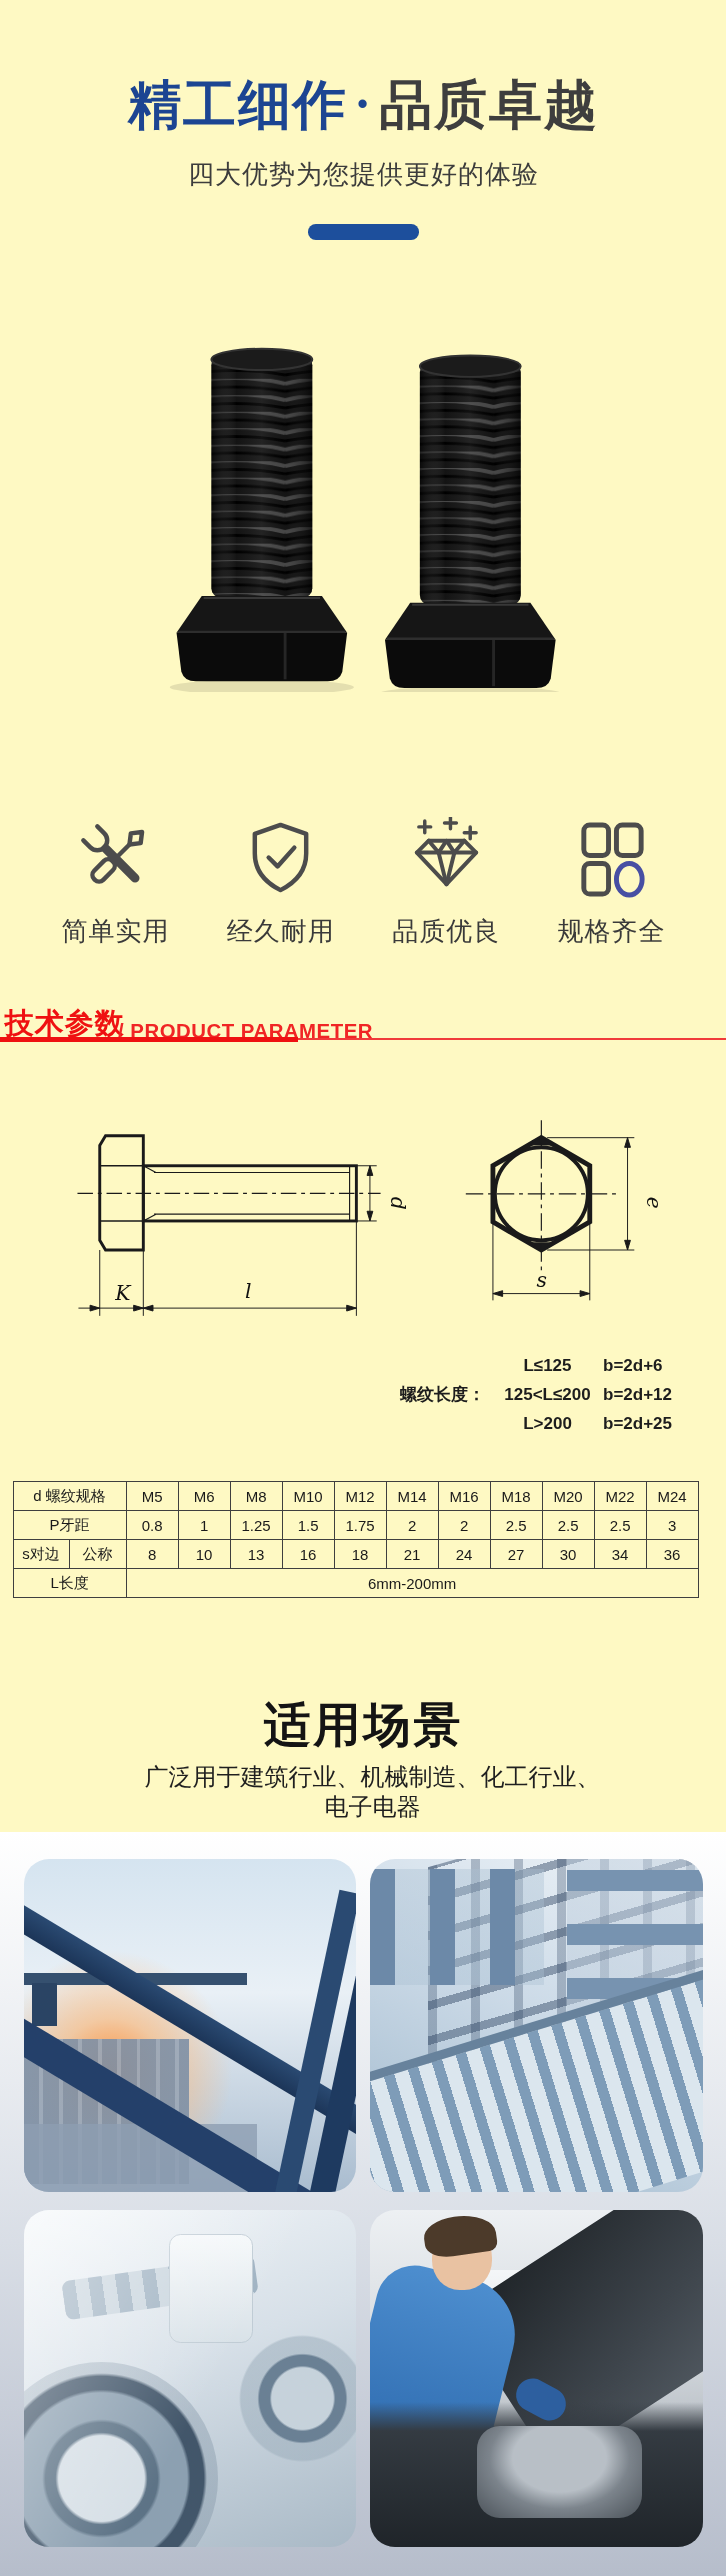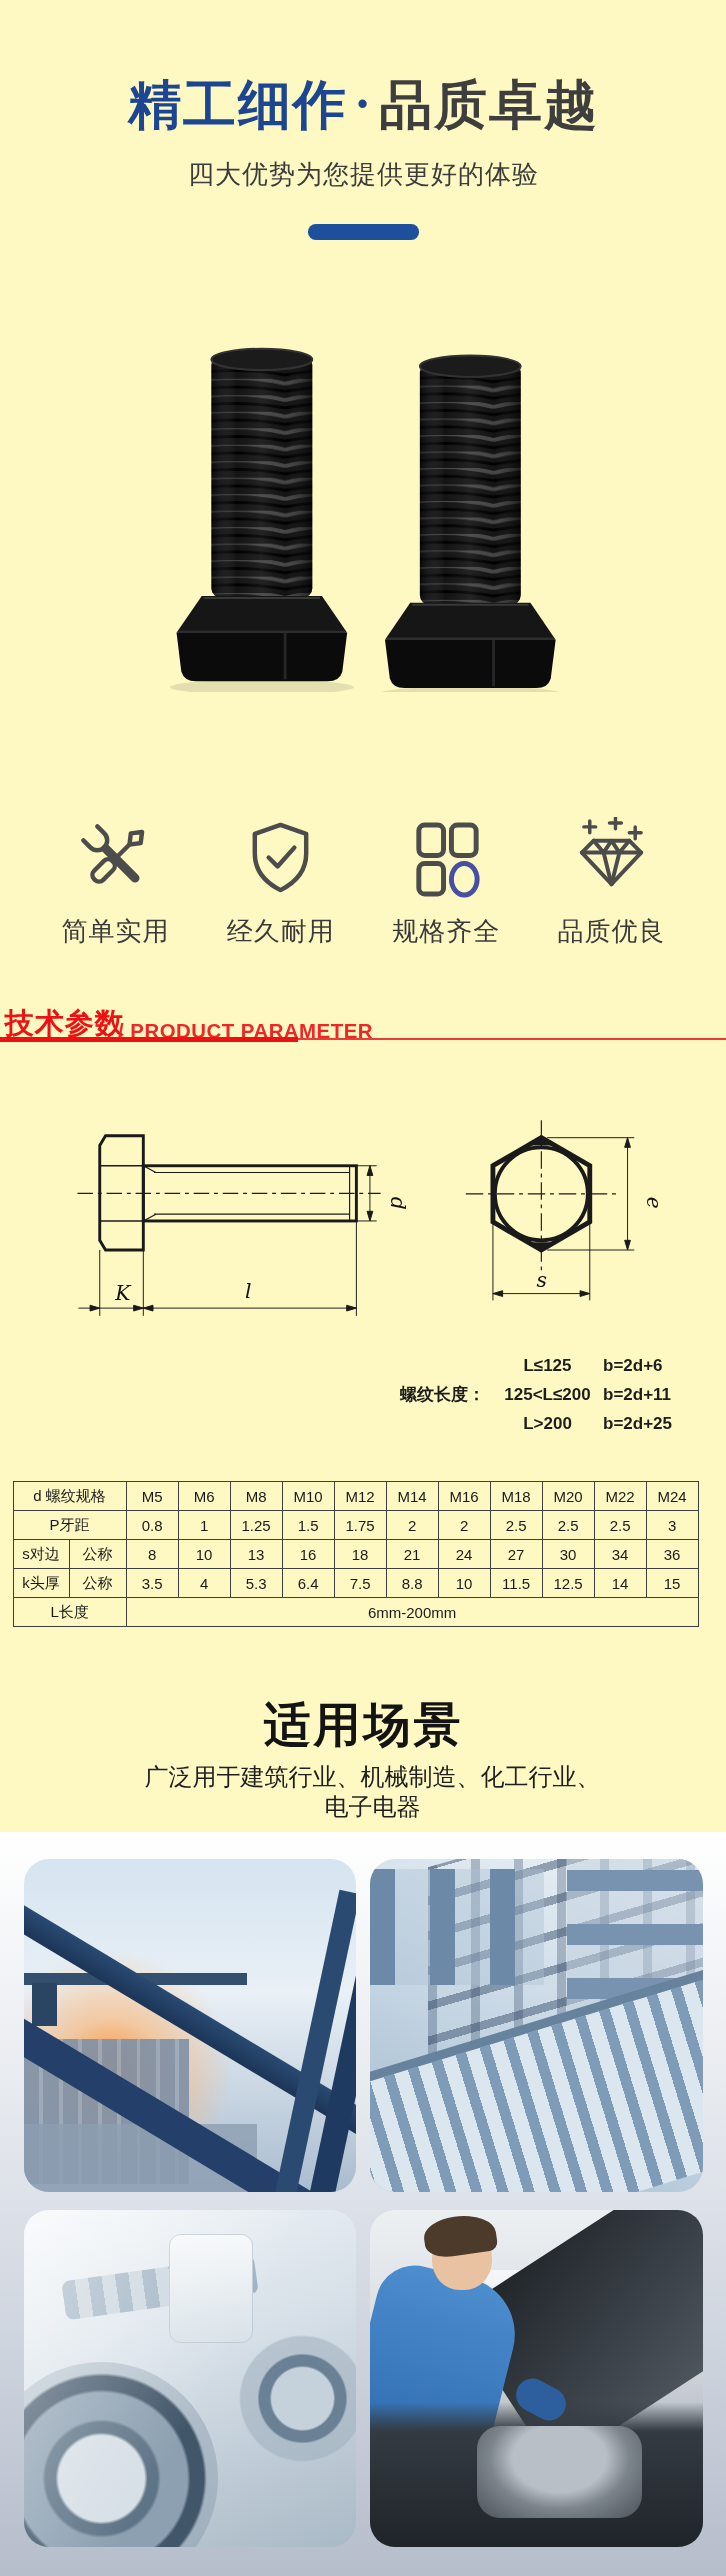--- a/index.html
+++ b/index.html
@@ -170,40 +170,40 @@
       <div class="flabel">简单实用</div>
     </div>
     <div class="feature">
       <svg width="83" height="83" viewBox="0 0 84 84" fill="none" stroke="#4c4c4c" stroke-width="4.5" stroke-linecap="round" stroke-linejoin="round">
         <path d="M42,8 L68,17 V37 C68,56 56,67 42,74 C28,67 16,56 16,37 V17 Z"></path>
         <polyline points="30,41 39,50 56,31"></polyline>
       </svg>
       <div class="flabel">经久耐用</div>
     </div>
     <div class="feature">
-      <svg width="83" height="83" viewBox="0 0 84 84" fill="none" stroke="#4c4c4c" stroke-width="5" stroke-linecap="round" stroke-linejoin="round">
-        <rect x="14" y="8" width="25" height="31" rx="6"></rect>
-        <rect x="47" y="8" width="25" height="31" rx="6"></rect>
-        <rect x="14" y="47" width="25" height="31" rx="6"></rect>
-        <ellipse cx="60" cy="63" rx="13" ry="16" stroke="#474fa3"></ellipse>
-      </svg>
-      <div class="flabel">规格齐全</div>
-    </div>
-    <div class="feature">
       <svg width="83" height="83" viewBox="0 0 84 84" fill="none" stroke="#4c4c4c" stroke-width="4" stroke-linecap="round" stroke-linejoin="round">
         <polygon points="24,24 60,24 72,36 42,68 12,36"></polygon>
         <polyline points="24,24 34,36 42,24 50,36 60,24"></polyline>
         <line x1="12" y1="36" x2="72" y2="36"></line>
         <line x1="34" y1="36" x2="42" y2="68"></line>
         <line x1="50" y1="36" x2="42" y2="68"></line>
         <path d="M20,4 v12 M14,10 h12" stroke-width="3.5"></path>
         <path d="M46,0 v12 M40,6 h12" stroke-width="3.5"></path>
         <path d="M66,10 v12 M60,16 h12" stroke-width="3.5"></path>
       </svg>
       <div class="flabel">品质优良</div>
+    </div>
+    <div class="feature">
+      <svg width="83" height="83" viewBox="0 0 84 84" fill="none" stroke="#4c4c4c" stroke-width="5" stroke-linecap="round" stroke-linejoin="round">
+        <rect x="14" y="8" width="25" height="31" rx="6"></rect>
+        <rect x="47" y="8" width="25" height="31" rx="6"></rect>
+        <rect x="14" y="47" width="25" height="31" rx="6"></rect>
+        <ellipse cx="60" cy="63" rx="13" ry="16" stroke="#474fa3"></ellipse>
+      </svg>
+      <div class="flabel">规格齐全</div>
     </div>
   </div>
 
   <div class="abs tp-cn">技术参数</div>
   <div class="abs tp-en">
     <span>/</span>
     <span>PRODUCT PARAMETER</span>
   </div>
   <div class="abs tp-bar"></div>
   <div class="abs tp-line"></div>
@@ -269,21 +269,21 @@
 
   <div class="abs tl-block">
     <div class="tl-row">
       <span class="tl-label"></span>
       <span class="tl-cond">L≤125</span>
       <span class="tl-form">b=2d+6</span>
     </div>
     <div class="tl-row">
       <span class="tl-label">螺纹长度：</span>
       <span class="tl-cond">125&lt;L≤200</span>
-      <span class="tl-form">b=2d+11</span>
+      <span class="tl-form">b=2d+12</span>
     </div>
     <div class="tl-row">
       <span class="tl-label"></span>
       <span class="tl-cond">L&gt;200</span>
       <span class="tl-form">b=2d+25</span>
     </div>
   </div>
 
   <div class="abs spec">
     <table>
@@ -340,35 +340,20 @@
         <td>16</td>
         <td>18</td>
         <td>21</td>
         <td>24</td>
         <td>27</td>
         <td>30</td>
         <td>34</td>
         <td>36</td>
       </tr>
       <tr>
-        <td>k头厚</td>
-        <td>公称</td>
-        <td>3.5</td>
-        <td>4</td>
-        <td>5.3</td>
-        <td>6.4</td>
-        <td>7.5</td>
-        <td>8.8</td>
-        <td>10</td>
-        <td>11.5</td>
-        <td>12.5</td>
-        <td>14</td>
-        <td>15</td>
-      </tr>
-      <tr>
         <td colspan="2">L长度</td>
         <td colspan="11">6mm-200mm</td>
       </tr>
     </tbody>
       </table>
   </div>
 
   <div class="abs scene-bg"></div>
   <div class="abs scene-title">适用场景</div>
   <div class="abs scene-desc">

